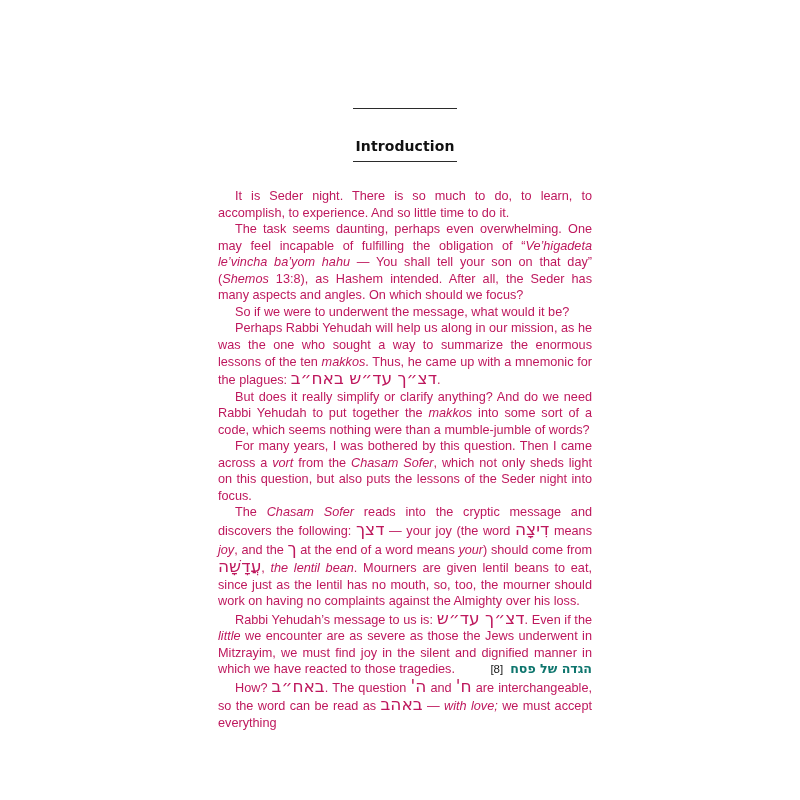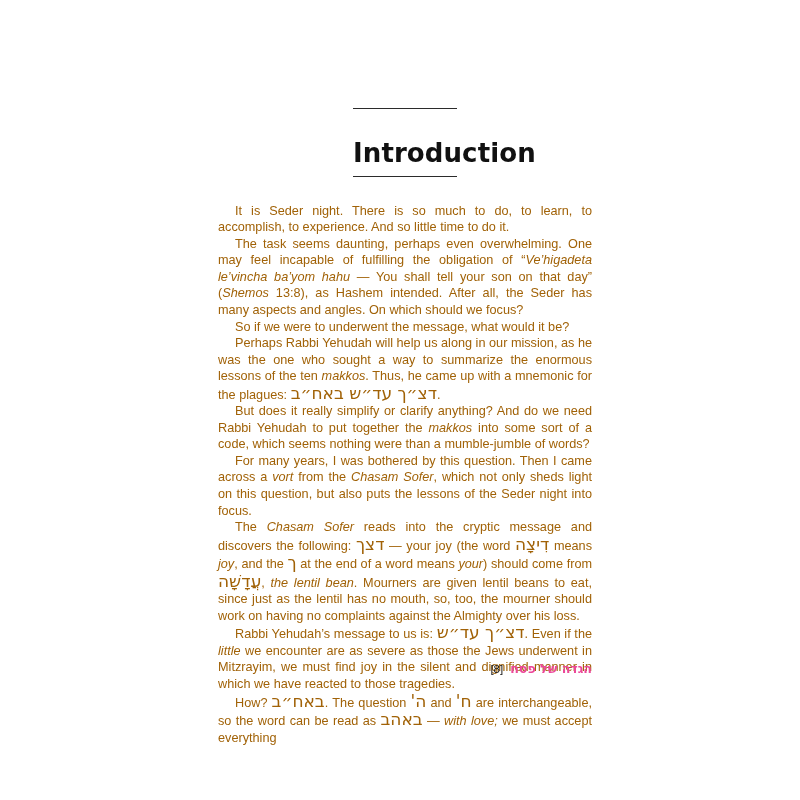--- a/index.html
+++ b/index.html
@@ -37,36 +37,36 @@
   .rule {
     height: 1px;
     background: #2b2b2b;
     width: 100%;
   }
   .rule.top { margin-bottom: 5px; }
   .rule.bottom { margin-top: 4px; }
 
   .chapter-title {
     font-family: "DejaVu Sans", sans-serif;
-    font-size: 26px;
+    font-size: 14px;
     font-weight: 600;
     letter-spacing: 0.1px;
     color: #111111;
     line-height: 1.22;
     white-space: nowrap;
     padding: 1px 0 2px 0;
     margin-top: 28px;
   }
 
   .body-copy {
     font-size: 12.7px;
     line-height: 16.55px;
     text-align: justify;
     text-justify: inter-word;
-    color: #a16207;
+    color: #be185d;
     hyphens: none;
   }
 
   .body-copy p {
     margin: 0;
     text-indent: 17px;
   }
 
   .it { font-style: italic; }
 
@@ -90,21 +90,21 @@
   .folio {
     font-size: 11.5px;
     color: #202020;
   }
   .footer-heb {
     font-family: "DejaVu Sans", sans-serif;
     direction: rtl;
     unicode-bidi: isolate;
     font-size: 12.6px;
     font-weight: 700;
-    color: #ec4899;
+    color: #0f766e;
   }
 </style>
 </head>
 <body>
 
 <div class="page">
 
   <div class="text-block">
 
     <div class="chapter-head">

